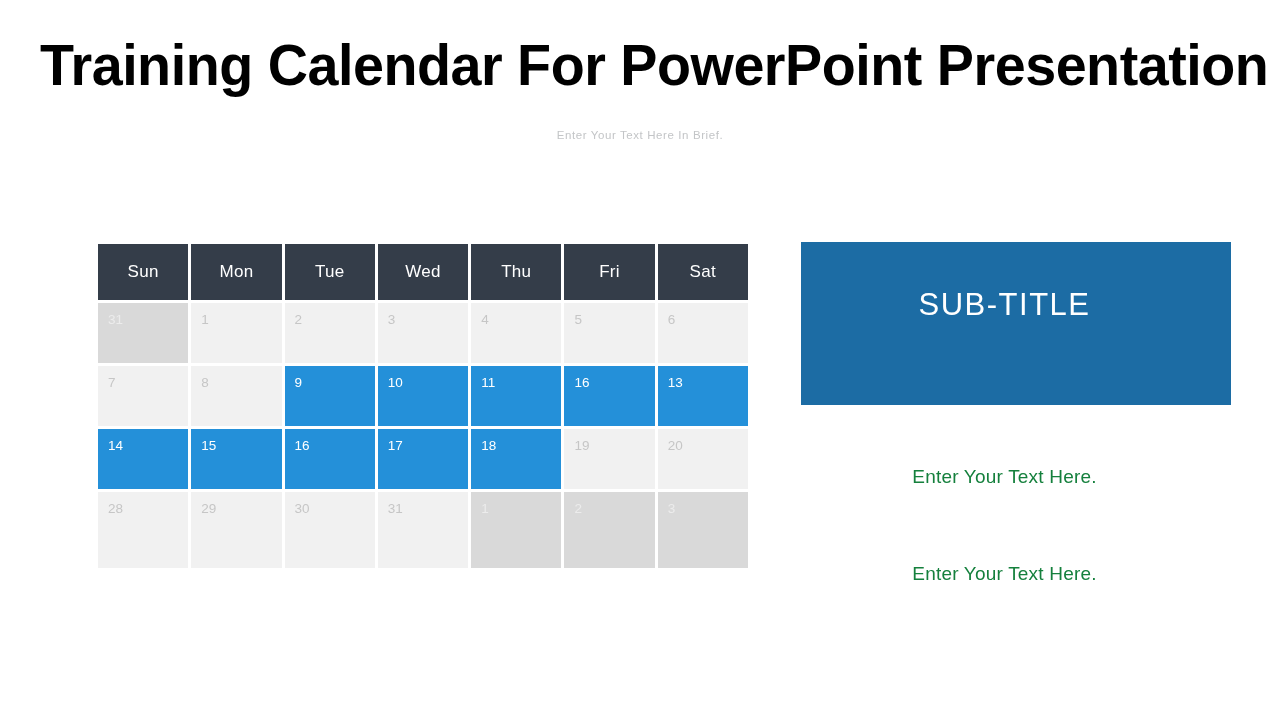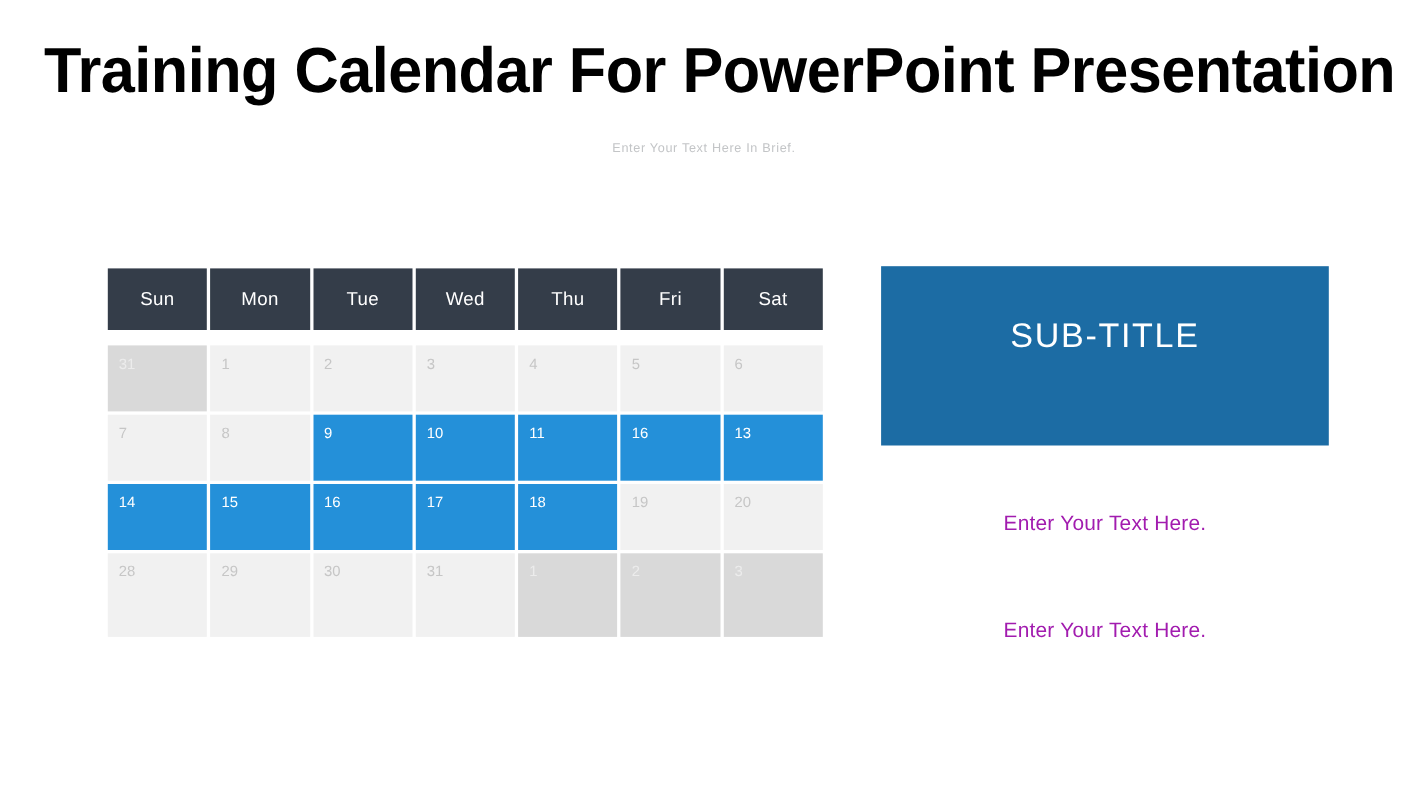--- a/index.html
+++ b/index.html
@@ -47,21 +47,21 @@
     left: 98px;
     top: 244px;
     width: 650px;
   }
   .cal-row {
     display: flex;
     gap: 3px;
     margin-bottom: 3px;
   }
   .cal-row.header-row {
-    margin-bottom: 14px;
+    margin-bottom: 3px;
   }
   .cal-cell {
     width: 89px;
     flex: 1 1 0;
     box-sizing: border-box;
   }
   .cal-head {
     height: 56px;
     background: #343d49;
     color: #ffffff;
@@ -92,37 +92,38 @@
   }
 
   
   .sub-panel {
     position: absolute;
     left: 801px;
     top: 242px;
     width: 407px;
     height: 163px;
     background: #1c6ca4;
+    padding-left: 23px;
   }
   .sub-panel-text {
     position: absolute;
     left: 0;
     top: 45px;
     width: 407px;
     text-align: center;
     color: #ffffff;
     font-size: 31px;
     letter-spacing: 1.5px;
   }
   .body-text {
     position: absolute;
     width: 407px;
     left: 801px;
     text-align: center;
-    color: #a21caf;
+    color: #15803d;
     font-size: 19px;
     letter-spacing: 0.2px;
   }
   .body-text.line-1 { top: 466px; }
   .body-text.line-2 { top: 563px; }
 </style>
 </head>
 <body>
 
 <div class="slide-title">Training Calendar For PowerPoint Presentation</div>

